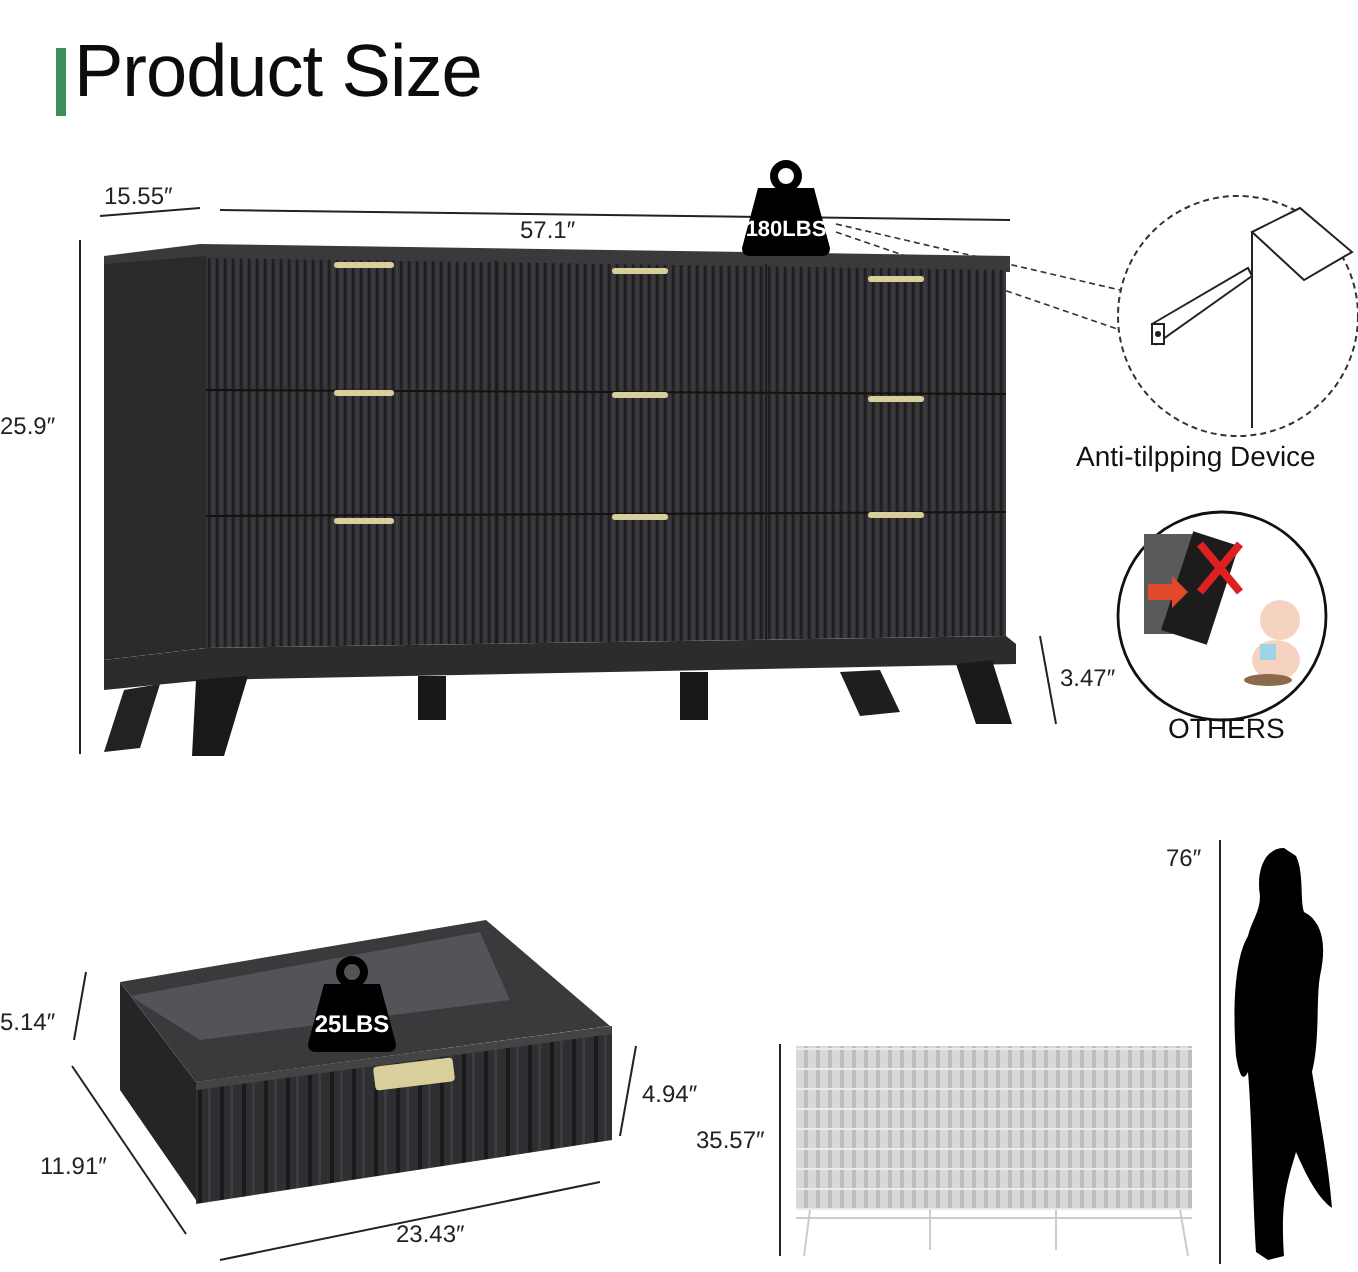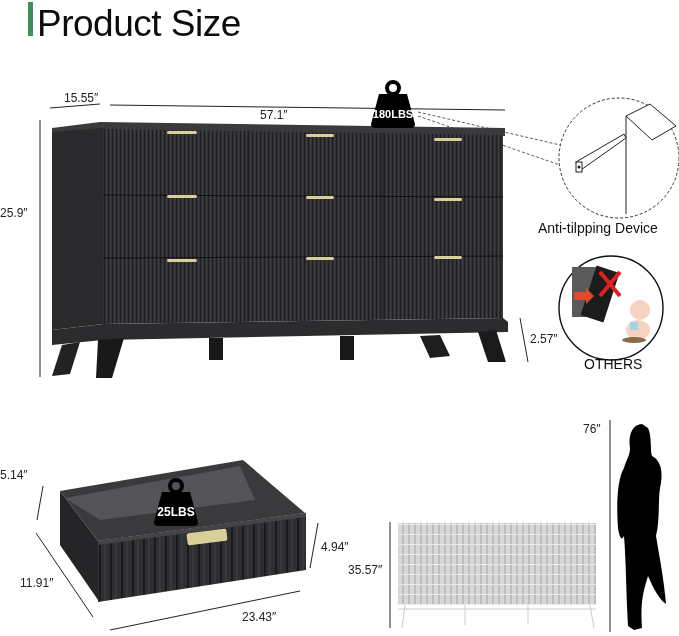--- a/index.html
+++ b/index.html
@@ -1,18 +1,18 @@
 <!DOCTYPE html>
 <html><head>
 <meta charset="utf-8">
 <style>
   html, body { margin:0; padding:0; background:#ffffff; }
   body { width:679px; height:636px; position:relative; overflow:hidden; font-family:"Liberation Sans", sans-serif; color:#111; }
   .abs { position:absolute; }
-  .title-wrap { left:28px; top:2px; display:flex; align-items:flex-start; }
+  .title-wrap { left:28px; top:14px; display:flex; align-items:flex-end; }
   .title-bar { width:5px; height:34px; background:#3f8f5c; margin-right:4px; }
   .title { font-size:37px; font-weight:400; letter-spacing:-0.5px; color:#0c0c0c; line-height:44px; }
   .dim { font-size:12px; color:#222; white-space:nowrap; }
   .caption { font-size:14px; color:#111; white-space:nowrap; }
   svg { position:absolute; overflow:visible; }
   .weight-label { fill:#fff; font-family:"Liberation Sans", sans-serif; font-weight:700; }
 </style>
 </head>
 <body>
 
@@ -24,24 +24,24 @@
 <svg width="679" height="636" style="left:0;top:0;">
   <line x1="50" y1="108" x2="100" y2="104" stroke="#222" stroke-width="1"></line>
   <line x1="110" y1="105" x2="505" y2="110" stroke="#222" stroke-width="1"></line>
   <line x1="40" y1="120" x2="40" y2="377" stroke="#222" stroke-width="1"></line>
   <line x1="520" y1="318" x2="528" y2="362" stroke="#222" stroke-width="1"></line>
 
   <line x1="418" y1="112" x2="560" y2="145" stroke="#333" stroke-width="0.8" stroke-dasharray="3,2"></line>
   <line x1="418" y1="116" x2="560" y2="165" stroke="#333" stroke-width="0.8" stroke-dasharray="3,2"></line>
 </svg>
 
-<div class="abs dim" style="left:64px;top:91px;text-align:center;">15.55″</div>
+<div class="abs dim" style="left:52px;top:91px;text-align:center;">15.55″</div>
 <div class="abs dim" style="left:260px;top:89px;margin-top:19px;">57.1″</div>
 <div class="abs dim" style="left:0px;top:206px;">25.9″</div>
-<div class="abs dim" style="left:530px;top:332px;">2.57″</div>
+<div class="abs dim" style="left:530px;top:332px;">3.47″</div>
 
 <svg width="679" height="636" style="left:0;top:0;">
   <defs>
     <pattern id="flute" width="4" height="10" patternUnits="userSpaceOnUse">
       <rect width="4" height="10" fill="#333336"></rect>
       <rect width="1.2" height="10" fill="#1f1f21"></rect>
       <rect x="2" width="0.8" height="10" fill="#3e3e42"></rect>
     </pattern>
     <pattern id="flute-lg" width="11" height="10" patternUnits="userSpaceOnUse">
       <rect width="11" height="10" fill="#2f2f31"></rect>
@@ -128,23 +128,23 @@
   <polygon points="98,541 306,513 306,570 98,602" fill="url(#flute-lg)"></polygon>
   <polygon points="98,541 306,513 306,517 98,545" fill="#444447"></polygon>
 
   <rect x="187" y="531" width="40" height="12" rx="2" fill="#d9cf9a" transform="rotate(-7 207 537)"></rect>
 </svg>
 <svg width="60" height="50" style="left:150px;top:478px;">
   <circle cx="26" cy="8" r="6" fill="none" stroke="#000" stroke-width="4"></circle>
   <path d="M12,14 L40,14 L48,44 Q48,48 44,48 L8,48 Q4,48 4,44 Z" fill="#000"></path>
   <text class="weight-label" x="26" y="38" font-size="12" text-anchor="middle">25LBS</text>
 </svg>
-<div class="abs dim" style="left:0px;top:468px;">5.14″</div>
+<div class="abs dim" style="left:0px;top:504px;">5.14″</div>
 <div class="abs dim" style="left:20px;top:576px;">11.91″</div>
-<div class="abs dim" style="left:198px;top:610px;margin-left:44px;">23.43″</div>
+<div class="abs dim" style="left:198px;top:610px;">23.43″</div>
 <div class="abs dim" style="left:321px;top:540px;">4.94″</div>
 
 <svg width="679" height="636" style="left:0;top:0;">
   <defs>
     <pattern id="ghost" width="6" height="10" patternUnits="userSpaceOnUse">
       <rect width="6" height="10" fill="#d8d8d8"></rect>
       <rect width="2" height="10" fill="#bdbdbd"></rect>
       <rect y="4" width="6" height="1" fill="#eaeaea"></rect>
     </pattern>
   </defs>

